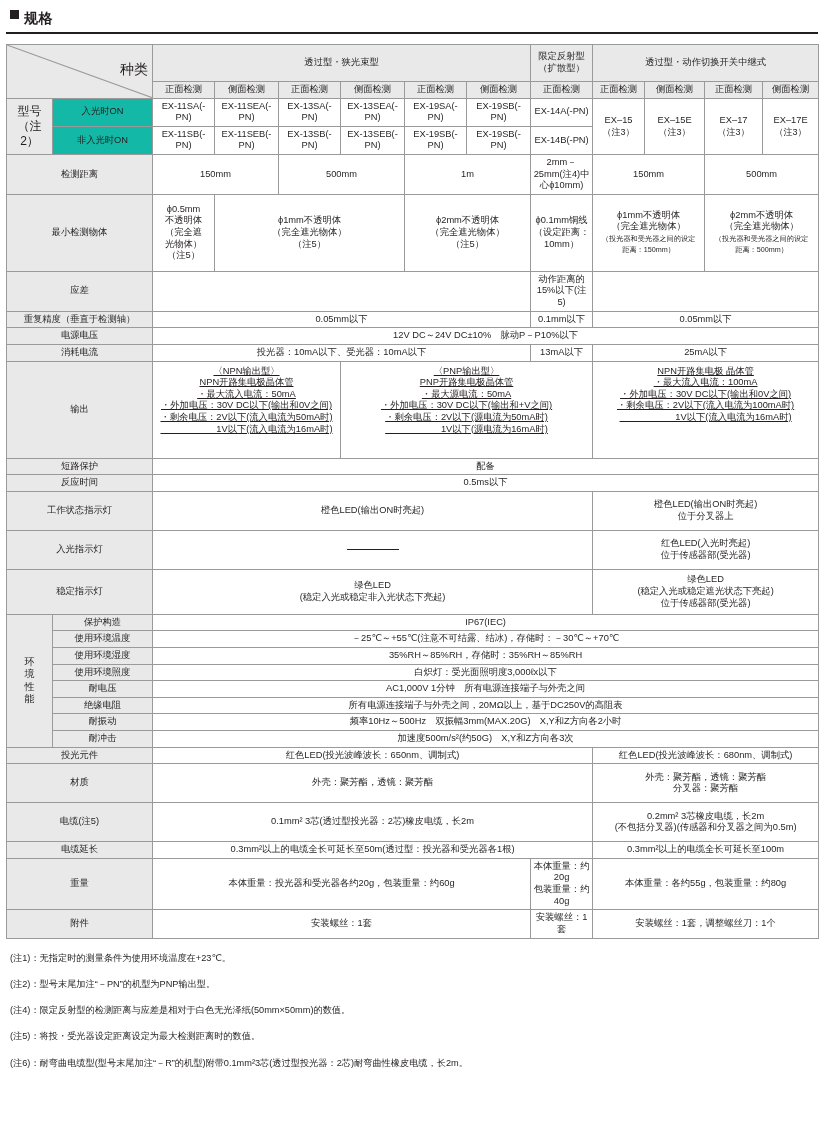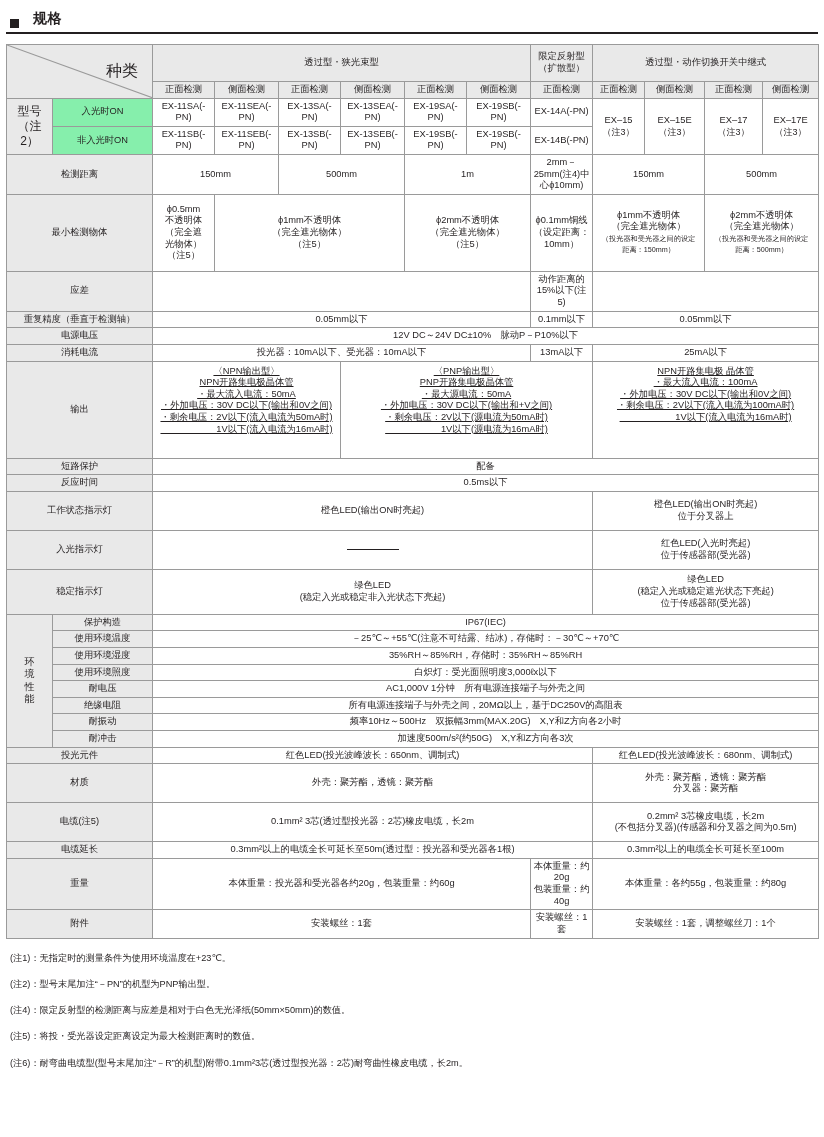--- a/index.html
+++ b/index.html
@@ -1,32 +1,32 @@
 <!DOCTYPE html>
 <html><head>
 <meta charset="utf-8">
 <style>
   html,body{margin:0;padding:0;background:#fff;}
   body{width:824px;font-family:"Liberation Sans","DejaVu Sans",sans-serif;color:#231f20;}
   .page{width:824px;padding:0;box-sizing:border-box;}
-  .title-bar{display:flex;align-items:flex-end;gap:14px;padding:6px 0 4px 4px;border-bottom:2px solid #231f20;margin:4px 6px 10px 6px;}
+  .title-bar{display:flex;align-items:flex-start;gap:5px;padding:6px 0 4px 4px;border-bottom:2px solid #231f20;margin:4px 6px 10px 6px;}
   .title-sq{width:9px;height:9px;background:#231f20;display:inline-block;}
   .title-txt{font-size:14px;font-weight:bold;letter-spacing:.5px;}
   table.spec{border-collapse:collapse;table-layout:fixed;width:812px;margin:0 6px;}
   table.spec td,table.spec th{border:1px solid #9a9a9a;font-size:9.3px;line-height:1.25;padding:2px 2px;text-align:center;vertical-align:middle;color:#231f20;font-weight:normal;}
   .hd{background:#e9e9e9;}
-  .lbl-sm{background:#86efac;font-size:9.5px;}
+  .lbl-sm{background:#14b8a6;font-size:9.5px;}
   .big{font-size:12.5px;font-weight:bold;}
   .sm{font-size:8.2px;line-height:1.2;}
   .xsm{font-size:7.2px;line-height:1.15;}
   .tl{text-align:left;padding-left:6px;text-decoration:underline;}
   .dash{display:block;width:52px;height:1px;background:#231f20;margin:3px auto;}
   .corner{position:relative;padding:0;height:100%;}
   .corner .diag{position:absolute;left:0;top:0;width:100%;height:100%;}
-  .corner .t1{position:absolute;right:14px;top:16px;font-size:16px;}
+  .corner .t1{position:absolute;right:4px;top:16px;font-size:14px;}
   .notes{margin:8px 8px 10px 10px;font-size:9.2px;line-height:1.55;}
   .notes div{white-space:nowrap;margin-top:12px;}
 </style>
 </head>
 <body>
 
 <div class="page">
 
   <div class="title-bar">
     <span class="title-sq"></span>

